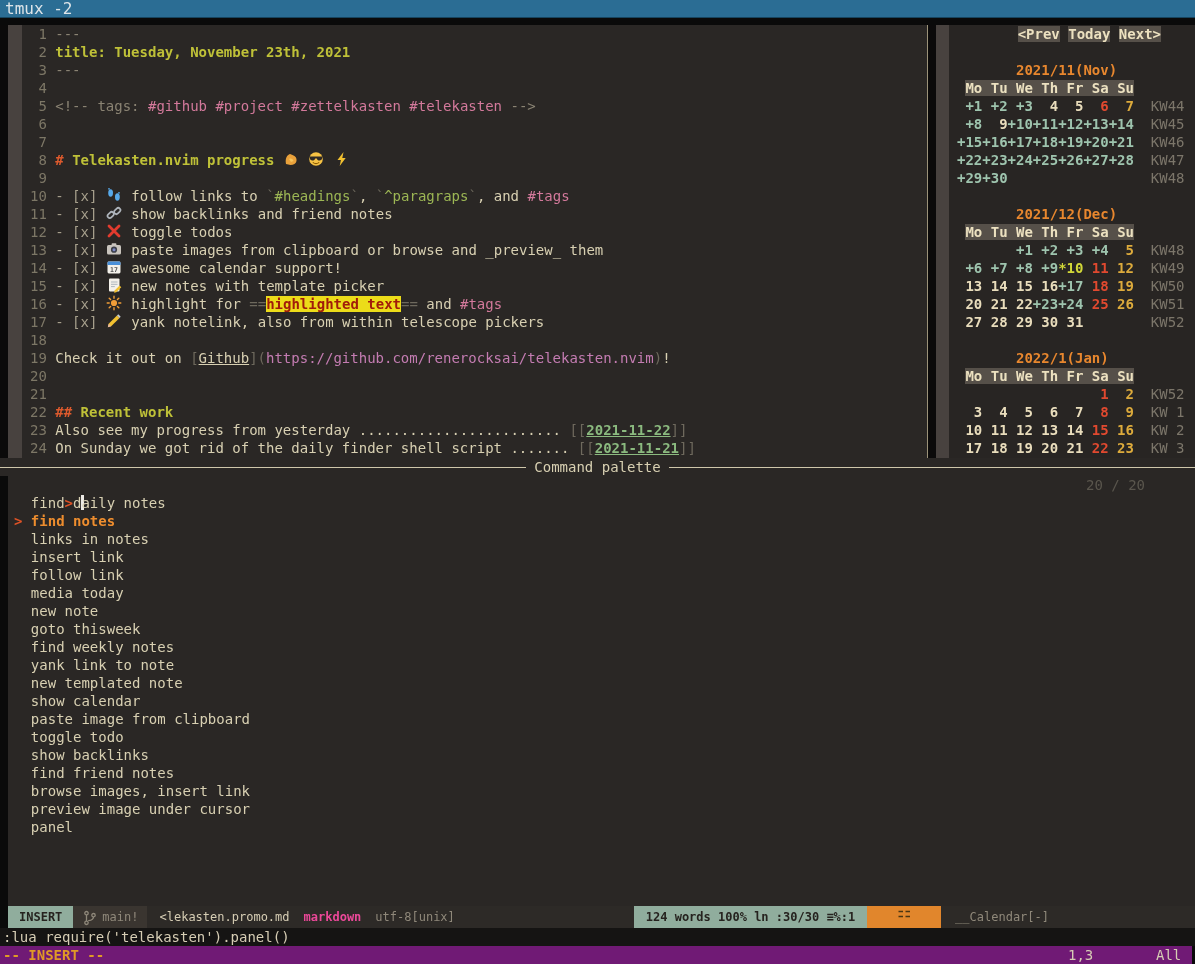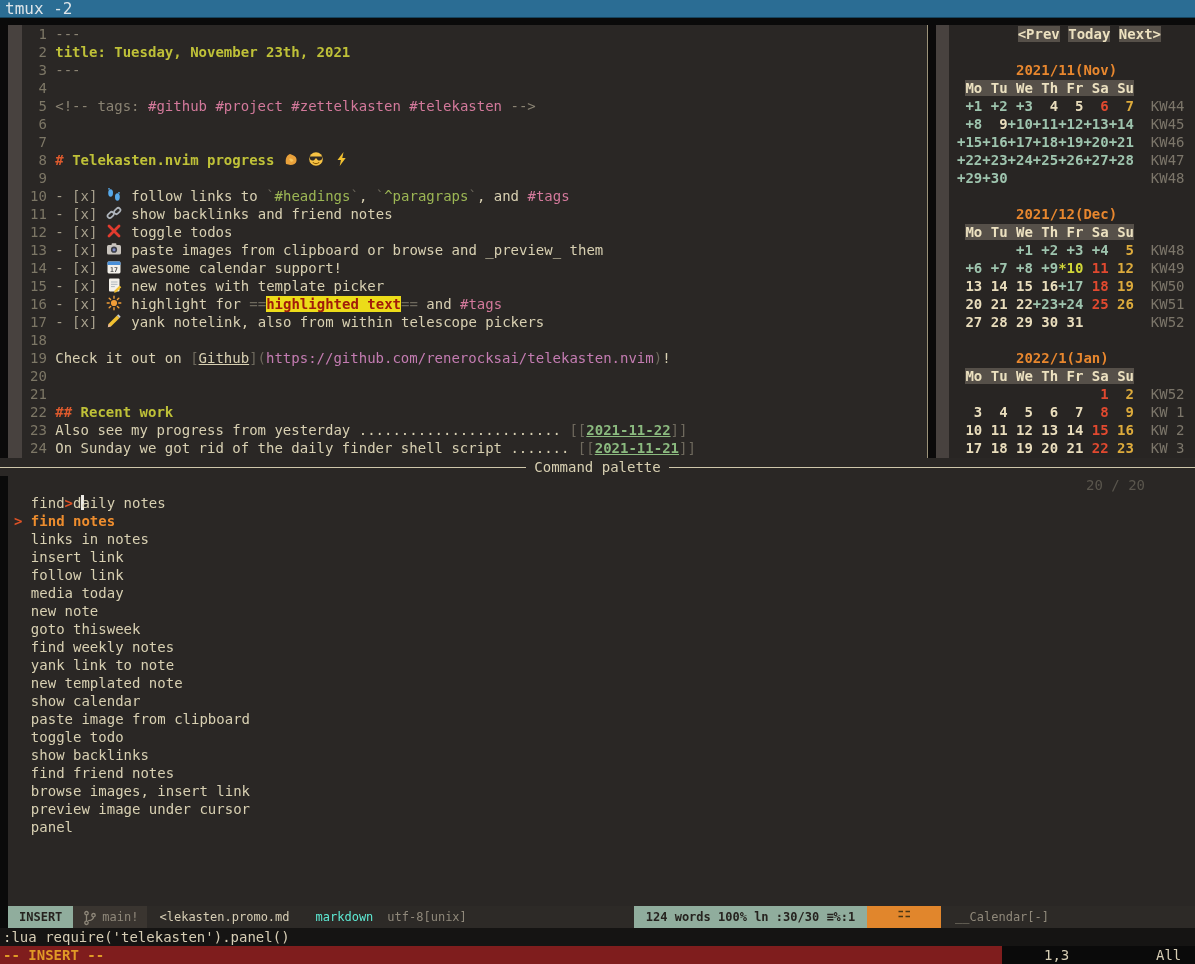--- a/index.html
+++ b/index.html
@@ -59,32 +59,32 @@
   .psel .plabel{color:#ee8d2e;font-weight:700;}
   .cursorbar{display:inline-block;width:3px;height:15px;background:#eceae5;vertical-align:-2px;}
   .pcount{position:absolute;right:50px;top:0;color:#5a564d;}
   
   .statusline{position:absolute;left:8px;top:906px;width:1187px;height:22px;background:#2d2a27;
               display:flex;align-items:stretch;line-height:22px;font-size:12px;}
   .sl-mode{background:#90ad9d;color:#26231f;font-weight:700;padding:0 11px;}
   .sl-branch{background:#3a3530;color:#8f887a;padding:0 9px;display:flex;align-items:center;gap:5px;}
   .sl-branch .ico{width:15px;height:15px;}
   .sl-file{color:#d6cdb4;margin-left:12px;}
-  .sl-ft{color:#5eead4;margin-left:26px;}
+  .sl-ft{color:#ec4899;margin-left:14px;font-weight:bold;}
   .sl-enc{color:#8f887a;margin-left:14px;}
   .sl-spacer{flex:1;}
   .sl-stats{background:#90ad9d;color:#26231f;padding:0 12px;white-space:pre;font-weight:700;}
   .sl-tabs{background:#e1862c;color:#3c2b0d;padding:0 8px;display:flex;align-items:center;gap:6px;font-weight:700;flex-direction:column;}
   .sl-calbuf{color:#8f887a;margin-left:14px;}
   .sl-tail{flex:0 0 146px;}
   
   .cmdline{position:absolute;left:0;top:928px;width:1195px;height:18px;background:#151413;padding-left:3px;box-sizing:border-box;white-space:pre;color:#d6cdb4;}
-  .rulerline{position:absolute;left:0;top:946px;width:1002px;height:18px;background:#7f1d1d;}
+  .rulerline{position:absolute;left:0;top:946px;width:1192px;height:18px;background:#701a75;}
   .modeflag{position:absolute;left:3px;color:#e09a26;font-weight:700;white-space:pre;}
-  .rpos{position:absolute;left:1044px;color:#d6cdb4;}
+  .rpos{position:absolute;left:1068px;color:#d6cdb4;}
   .rall{position:absolute;left:1156px;color:#d6cdb4;}
 </style>
 </head>
 <body>
 
 <div class="screen">
 
   <div class="tmuxbar">tmux -2</div>
 
   <div class="editor-pane">

